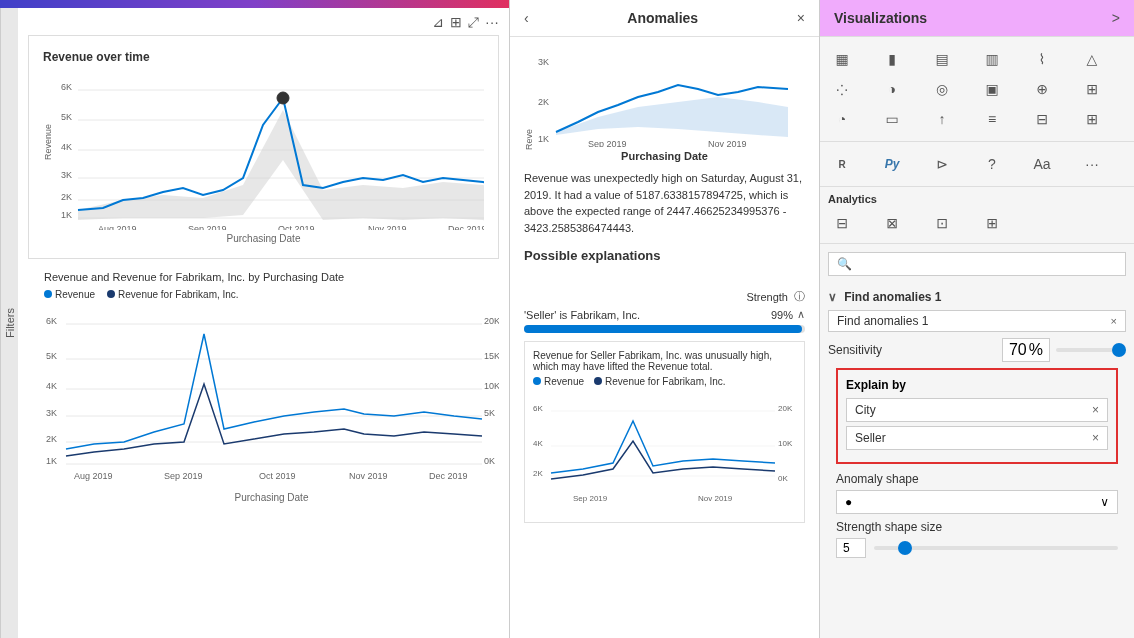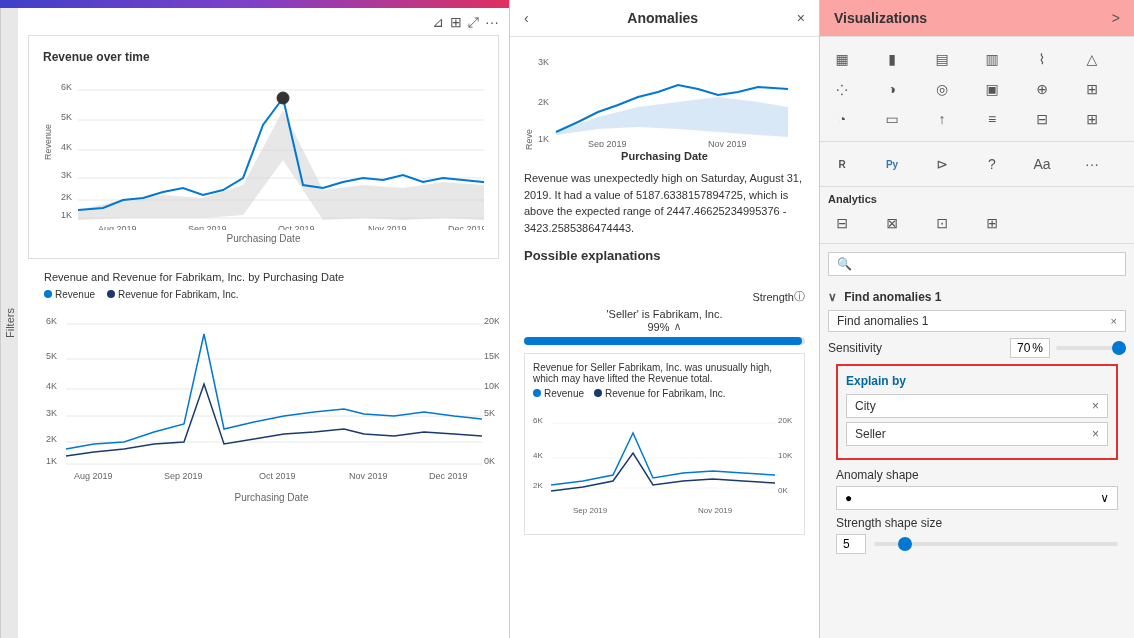--- a/index.html
+++ b/index.html
@@ -110,21 +110,20 @@
     .explanation-item {
       margin-bottom: 8px;
     }
     .explanation-header {
       display: flex;
       justify-content: space-between;
       align-items: center;
       font-size: 11px;
       color: #333;
       margin-bottom: 4px;
-      flex-direction: column;
     }
     .explanation-header .strength-val {
       font-size: 11px;
       color: #333;
     }
     .progress-bar-bg {
       width: 100%;
       height: 8px;
       background: #e0e0e0;
       border-radius: 4px;
@@ -173,21 +172,21 @@
       height: 638px;
       background: #f5f5f5;
       display: flex;
       flex-direction: column;
     }
     .right-header {
       display: flex;
       align-items: center;
       justify-content: space-between;
       padding: 10px 14px;
-      background: #fca5a5;
+      background: #f0abfc;
       border-bottom: 1px solid #ddd;
     }
     .viz-icons-grid {
       display: grid;
       grid-template-columns: repeat(6, 1fr);
       gap: 2px;
       padding: 8px;
       background: #f5f5f5;
       border-bottom: 1px solid #ddd;
     }
@@ -282,21 +281,21 @@
       display: flex;
       align-items: center;
       gap: 6px;
     }
     .sensitivity-input {
       display: flex;
       align-items: center;
       border: 1px solid #ccc;
       background: #fff;
       padding: 2px 6px;
-      font-size: 12px;
+      font-size: 16px;
       gap: 2px;
     }
     .slider-track {
       width: 70px;
       height: 4px;
       background: #e0e0e0;
       border-radius: 2px;
       position: relative;
     }
     .slider-thumb {
@@ -320,21 +319,21 @@
     }
 
     .explain-by-section {
       margin: 0 8px;
       padding: 8px;
       border: 2px solid #e03030;
     }
     .explain-by-title {
       font-size: 12px;
       font-weight: 600;
-      color: #0369a1;
+      color: #000000;
       margin-bottom: 6px;
     }
     .explain-tag {
       display: flex;
       align-items: center;
       justify-content: space-between;
       background: #fff;
       border: 1px solid #ccc;
       padding: 4px 8px;
       font-size: 12px;
@@ -530,21 +529,21 @@
           <text x="170" y="100" font-size="9" fill="#666">Nov 2019</text>
         </svg>
       </div>
     </div>
     <div class="x-axis-title">Purchasing Date</div>
 
     <p class="anomaly-description">Revenue was unexpectedly high on Saturday, August 31, 2019. It had a value of 5187.6338157894725, which is above the expected range of 2447.46625234995376 - 3423.2585386474443.</p>
 
     <div class="section-title">Possible explanations</div>
 
-    <div style="display:flex; justify-content:flex-end; align-items:center; margin-bottom:4px; ">
+    <div style="display:flex; justify-content:flex-end; align-items:center; margin-bottom:4px; gap:6px;">
       <span style="font-size:11px; color:#333;">Strength</span>
       <span style="font-size:11px; color:#555;">ⓘ</span>
     </div>
 
     <div class="explanation-item">
       <div class="explanation-header">
         <span>'Seller' is Fabrikam, Inc.</span>
         <div style="display:flex; align-items:center; gap:4px;">
           <span class="strength-val">99%</span>
           <span class="chevron-up">∧</span>
@@ -609,21 +608,21 @@
     <div class="viz-icon-btn">◔</div>
     <div class="viz-icon-btn">▭</div>
     <div class="viz-icon-btn">↑</div>
     <div class="viz-icon-btn">≡</div>
     <div class="viz-icon-btn">⊟</div>
     <div class="viz-icon-btn">⊞</div>
   </div>
 
   <div class="viz-icons-grid" style="border-bottom:1px solid #ddd;">
     <div class="viz-icon-btn" style="font-size:10px;font-weight:bold;">R</div>
-    <div class="viz-icon-btn" style="font-size:10px;font-weight:bold;color:#3776ab;">Py</div>
+    <div class="viz-icon-btn" style="font-size:12px;font-weight:bold;color:#3776ab;font-style:italic;">Py</div>
     <div class="viz-icon-btn">⊳</div>
     <div class="viz-icon-btn">?</div>
     <div class="viz-icon-btn">Aa</div>
     <div class="viz-icon-btn">···</div>
   </div>
 
   <div class="analytics-section">
     <div class="analytics-label">
       <span>Analytics</span>
     </div>

